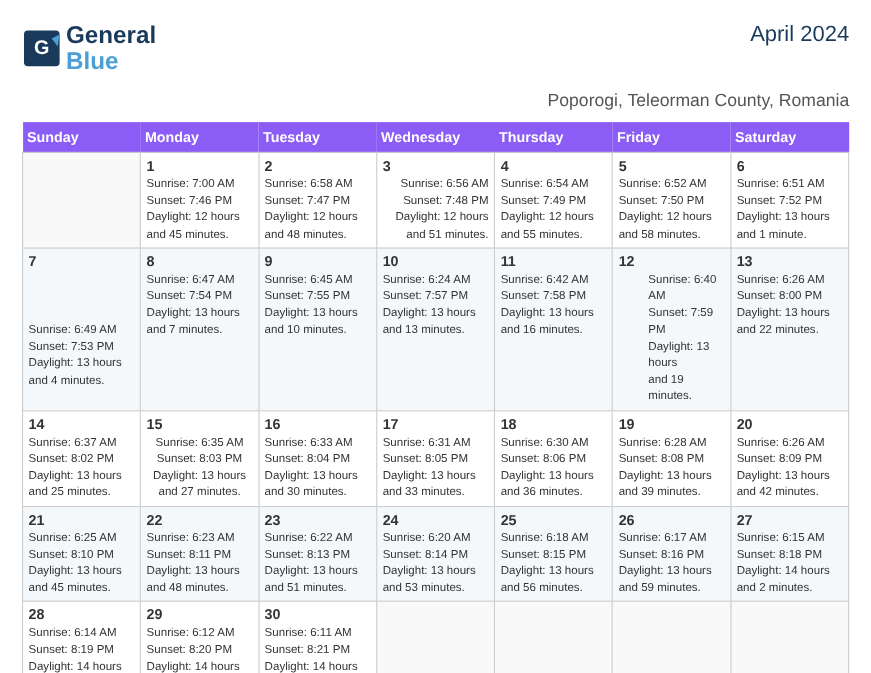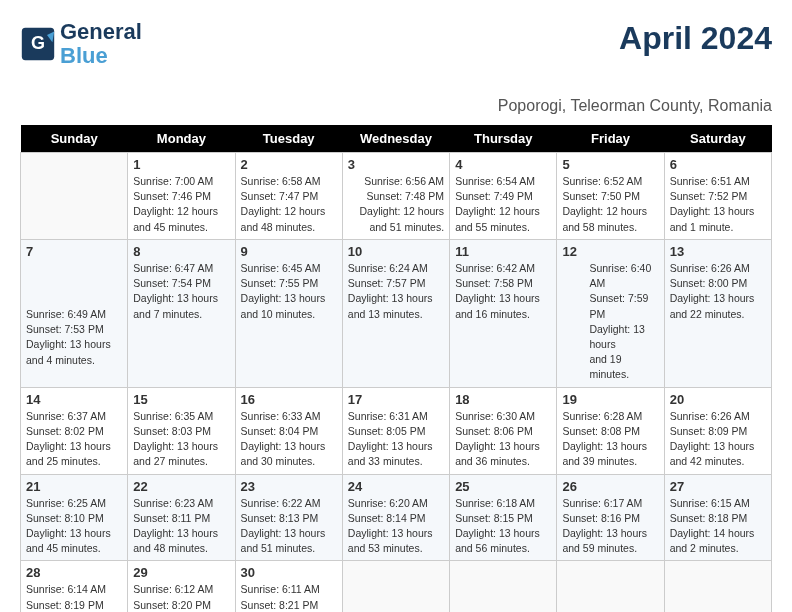--- a/index.html
+++ b/index.html
@@ -31,39 +31,39 @@
     }
     .logo-icon {
       width: 36px;
       height: 36px;
       margin-right: 4px;
     }
     .title-block {
       text-align: right;
     }
     .month-title {
-      font-size: 32px;
-      font-weight: bold;
+      font-size: 20px;
+      font-weight: normal;
       color: #1a3a5c;
     }
     .subtitle {
       font-size: 16px;
       color: #555;
       margin-top: 40px;
     }
     table {
       width: 100%;
       border-collapse: collapse;
       font-size: 11px;
     }
     thead tr th {
-      background-color: #000000;
+      background-color: #8b5cf6;
       color: #fff;
       padding: 6px 4px;
-      text-align: center;
+      text-align: left;
       font-size: 13px;
       font-weight: bold;
     }
     tbody tr td {
       border: 1px solid #ccc;
       vertical-align: top;
       padding: 4px 5px;
       min-height: 80px;
       width: calc(100% / 7);
     }
@@ -225,21 +225,21 @@
       <tr>
         <td>
           <div class="day-num">14</div>
           <div class="day-info" style="white-space: pre-line;">Sunrise: 6:37 AM
 Sunset: 8:02 PM
 Daylight: 13 hours
 and 25 minutes.</div>
         </td>
         <td>
           <div class="day-num">15</div>
-          <div class="day-info" style="white-space: pre-line;">Sunrise: 6:35 AM
+          <div class="day-info" style="white-space: pre-line; text-align: center;">Sunrise: 6:35 AM
 Sunset: 8:03 PM
 Daylight: 13 hours
 and 27 minutes.</div>
         </td>
         <td>
           <div class="day-num">16</div>
           <div class="day-info" style="white-space: pre-line;">Sunrise: 6:33 AM
 Sunset: 8:04 PM
 Daylight: 13 hours
 and 30 minutes.</div>

